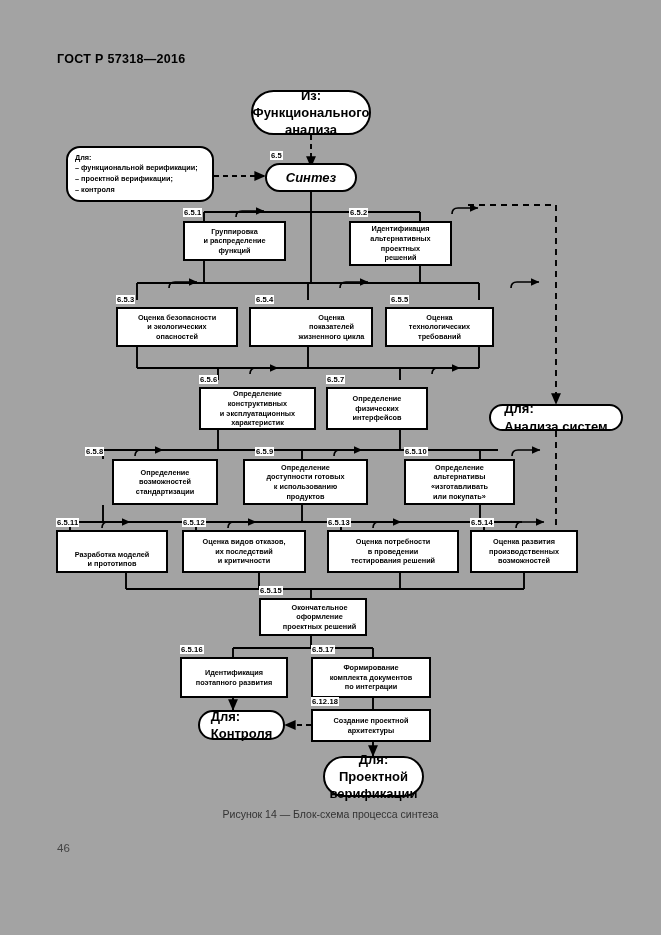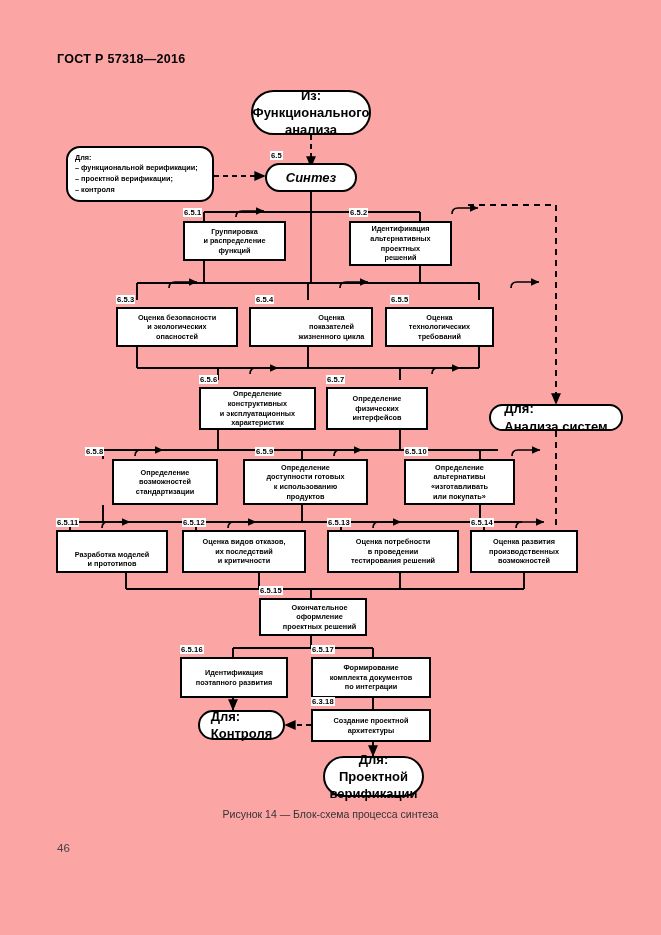--- a/index.html
+++ b/index.html
@@ -7,21 +7,21 @@
   body{
     width:661px;height:935px;
     font-family:"Liberation Sans","DejaVu Sans",sans-serif;
     color:#000;
     position:relative;
     overflow:hidden;
   }
   #page{
     position:relative;
     width:661px;height:935px;
-    background:#fca5a5;
+    background:#a3a3a3;
   }
   
   .gost-header{
     position:absolute;left:57px;top:52px;
     font-size:12.5px;font-weight:bold;letter-spacing:.3px;
     white-space:nowrap;
   }
   .page-number{
     position:absolute;left:57px;top:842px;
     font-size:11.5px;color:#444;
@@ -288,21 +288,21 @@
   <div class="clause" style="left:180px;top:645px;">6.5.16</div>
   <div class="node proc multiline" style="left:180px;top:657px;width:108px;height:41px;">
     <span>Идентификация<br>поэтапного развития</span>
   </div>
 
   <div class="clause" style="left:311px;top:645px;">6.5.17</div>
   <div class="node proc multiline" style="left:311px;top:657px;width:120px;height:41px;">
     <span>Формирование<br>комплекта документов<br>по интеграции</span>
   </div>
 
-  <div class="clause" style="left:311px;top:697px;">6.3.18</div>
+  <div class="clause" style="left:311px;top:697px;">6.12.18</div>
   <div class="node proc multiline" style="left:311px;top:709px;width:120px;height:33px;">
     <span>Создание проектной<br>архитектуры</span>
   </div>
 
   <div class="node term" style="left:489px;top:404px;width:134px;height:27px;">
     <div>
       <span class="nlabel" style="text-align:left;display:block;">Для:</span>
       <span class="nlabel" style="text-align:left;display:block;">Анализа систем</span>
     </div>
   </div>

